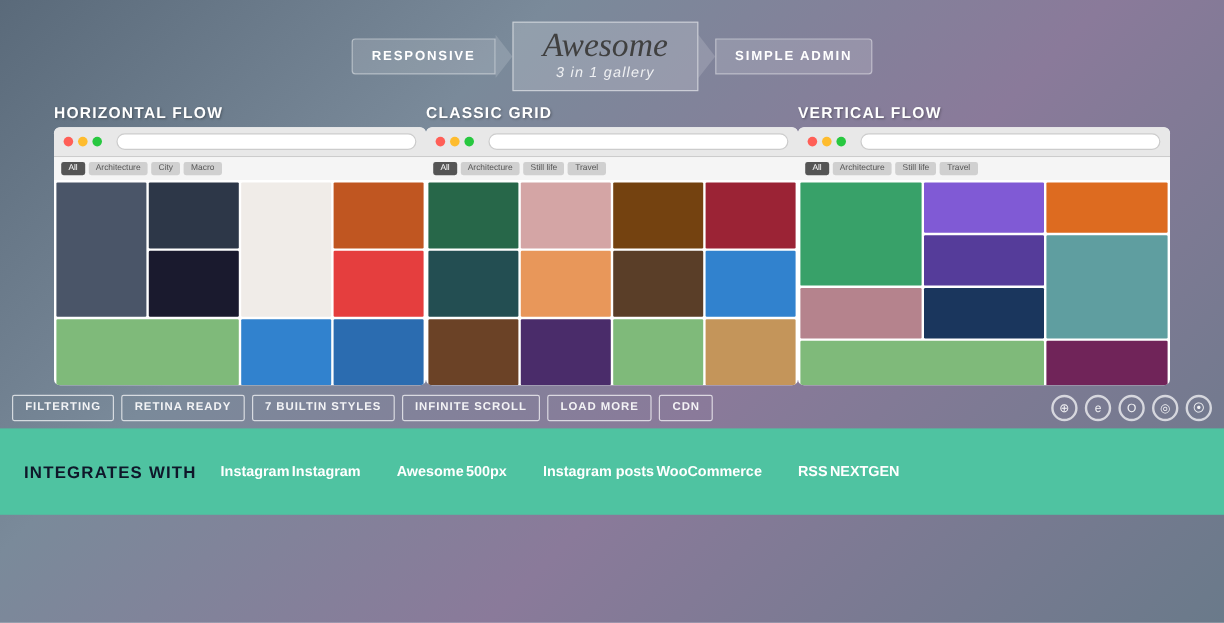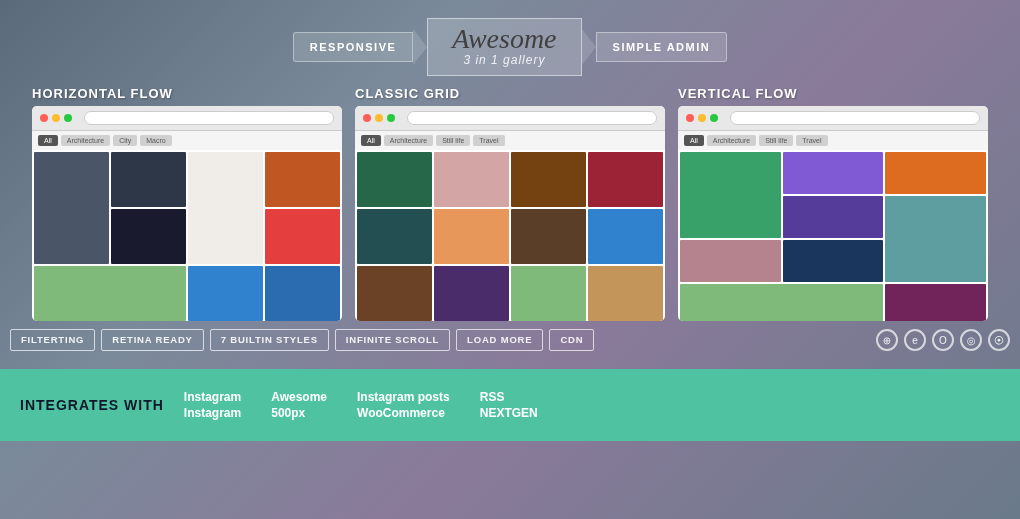--- a/index.html
+++ b/index.html
@@ -183,21 +183,21 @@
     .cg  { background: #7fba7a; }
     .co  { background: #e8975a; }
     .ct  { background: #5f9ea0; }
     .cm  { background: #b5838d; }
 
     
     .features-bar {
       display: flex;
       justify-content: flex-start;
       gap: 6px;
-      padding: 8px 10px 18px;
+      padding: 8px 10px 6px;
       flex-wrap: wrap;
     }
     .feature-badge {
       border: 1.5px solid rgba(255,255,255,0.7);
       color: rgba(255,255,255,0.9);
       font-size: 9.5px;
       font-weight: bold;
       letter-spacing: 0.8px;
       padding: 4px 10px;
       border-radius: 2px;
@@ -239,21 +239,21 @@
       text-transform: uppercase;
       white-space: nowrap;
     }
     .integrates-content {
       display: flex;
       gap: 30px;
       flex: 1;
     }
     .integrates-col {
       display: flex;
-      flex-direction: column;
+      flex-direction: row;
       gap: 2px;
     }
     .integrates-item {
       font-size: 12px;
       color: #fff;
       font-weight: 600;
     }
     .builtin-support {
       font-size: 14px;
       font-weight: bold;
@@ -265,21 +265,21 @@
     }
 
     .section-wrapper {
       display: flex;
       flex-direction: column;
     }
     .sections-row {
       display: flex;
       justify-content: center;
       padding: 0 10px;
-      gap: 13px;
+      gap: 0;
     }
   </style>
 </head>
 <body>
 
 <div class="header">
   <div class="badge badge-left">RESPONSIVE</div>
   <div class="arrow-right"></div>
   <div class="title-center">
     <div class="title-main">Awesome</div>

